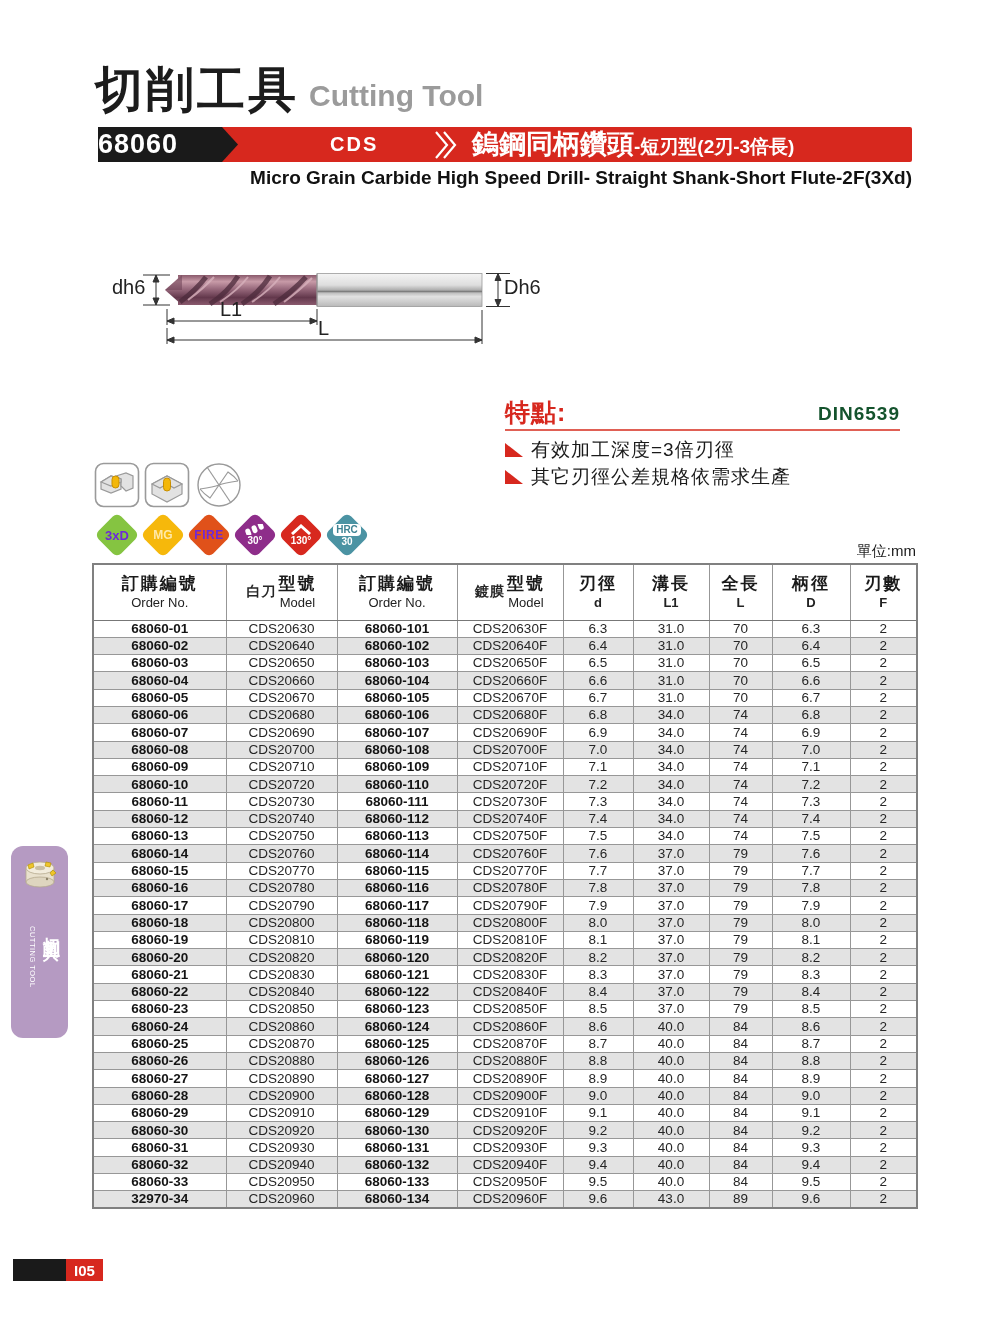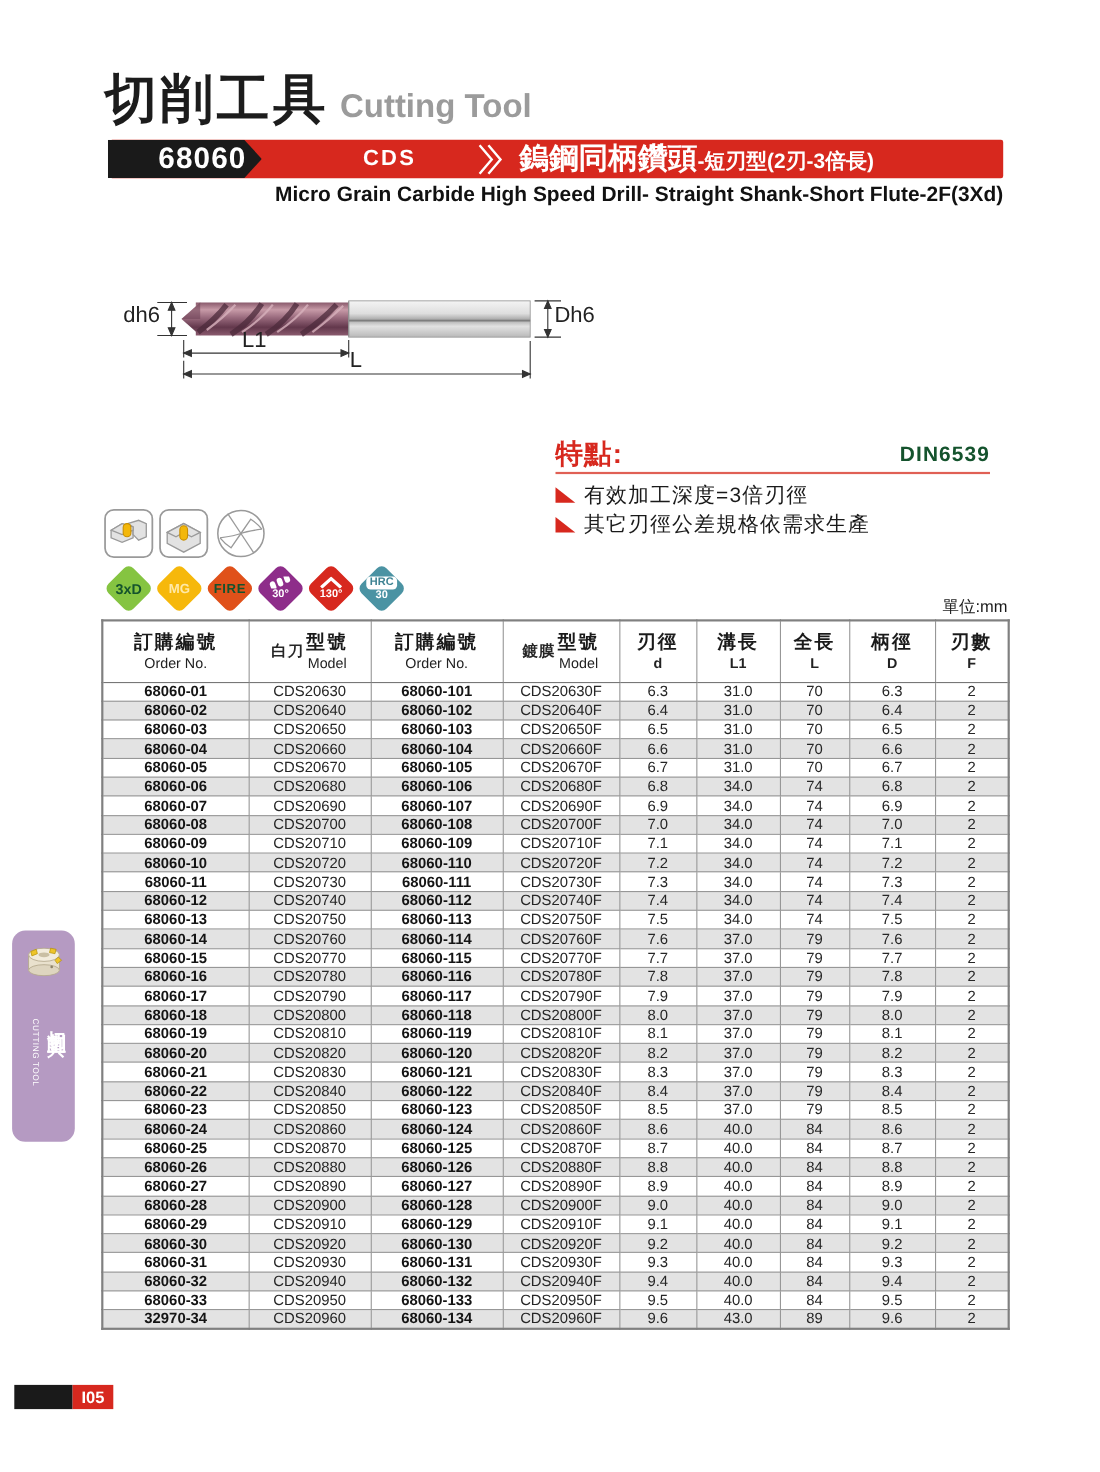--- a/index.html
+++ b/index.html
@@ -8,21 +8,21 @@
 
   
   .page-title { position:absolute; left:95px; top:58px; white-space:nowrap; }
   .page-title .zh { font-size:48px; font-weight:bold; color:#1c1c1c; letter-spacing:3px; }
   .page-title .en { font-size:30px; font-weight:bold; color:#9b9b9b; margin-left:10px; }
 
   
   .banner { position:absolute; left:100px; top:127px; width:812px; height:35px; background:#d7281e; border-radius:2px; }
   .banner .code-chip { position:absolute; left:-2px; top:0; width:140px; height:35px; background:#1a1a1a;
       clip-path:polygon(0 0, calc(100% - 16px) 0, 100% 50%, calc(100% - 16px) 100%, 0 100%);
-      display:flex; align-items:center; justify-content:flex-end; }
+      display:flex; align-items:center; justify-content:flex-start; }
   .banner .code-chip span { color:#fff; font-weight:bold; font-size:27px; letter-spacing:1px; padding-right:14px; }
   .banner .series { position:absolute; left:230px; top:0; height:35px; display:flex; align-items:center;
       color:#fff; font-weight:bold; font-size:20px; letter-spacing:2px; }
   .banner .sep { position:absolute; left:333px; top:3px; }
   .banner .ptitle { position:absolute; left:372px; top:0; height:35px; display:flex; align-items:baseline; color:#fff; white-space:nowrap; }
   .banner .ptitle .big { font-size:27px; font-weight:bold; line-height:35px; }
   .banner .ptitle .small { font-size:19px; font-weight:bold; line-height:35px; }
   .subtitle-en { position:absolute; right:88px; top:167px; font-size:19px; font-weight:bold; color:#111; }
 
   
@@ -38,21 +38,21 @@
   .feature-item .txt { font-size:19px; color:#1a1a1a; letter-spacing:1px;text-align:right; }
 
   
   .app-icons { position:absolute; left:94px; top:462px; display:flex; gap:4px; }
 
   
   .badges { position:absolute; left:94px; top:512px; display:flex; }
   .badge { position:relative; width:46px; height:46px; }
   .badge .diamond { position:absolute; inset:7px; transform:rotate(45deg); border-radius:6px; }
   .badge .content { position:absolute; inset:0; display:flex; flex-direction:column; align-items:center; justify-content:center; z-index:1; }
-  .badge .lbl { color:#14532d; font-weight:bold; font-size:13px; line-height:1; }
+  .badge .lbl { color:#6d28d9; font-weight:bold; font-size:13px; line-height:1; }
   .badge .lbl-sm { color:#fff; font-weight:bold; font-size:10px; line-height:1; margin-top:1px; }
   .badge.mg .lbl { color:#ffe9a8; font-size:12px; }
   .badge.fire .lbl { font-size:12px; letter-spacing:.5px; }
   .badge .pill { background:#fff; border-radius:4px; padding:1px 3px; font-size:10px; font-weight:bold; color:#3f8393; line-height:1; }
 
   .unit-label { position:absolute; right:84px; top:542px; font-size:15px; color:#1a1a1a; }
 
   
   .spec-table { position:absolute; left:92px; top:563px; border-collapse:collapse; table-layout:fixed; width:824px; }
   .spec-table th, .spec-table td { border:1px solid #979797; text-align:center; vertical-align:middle; color:#262626; }

